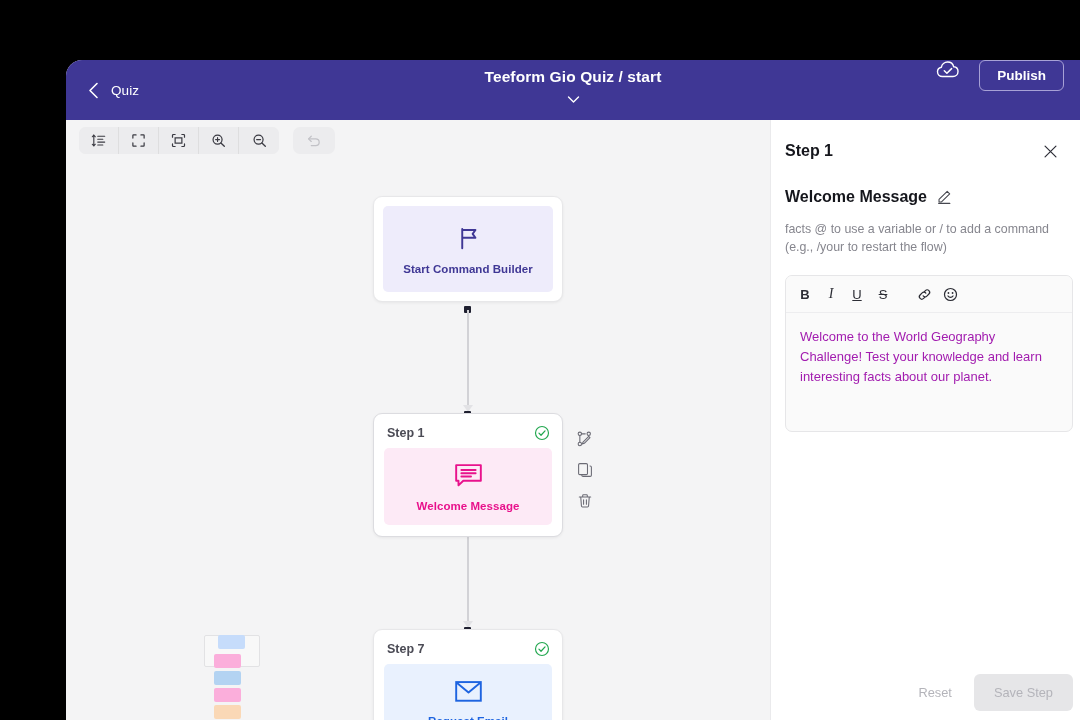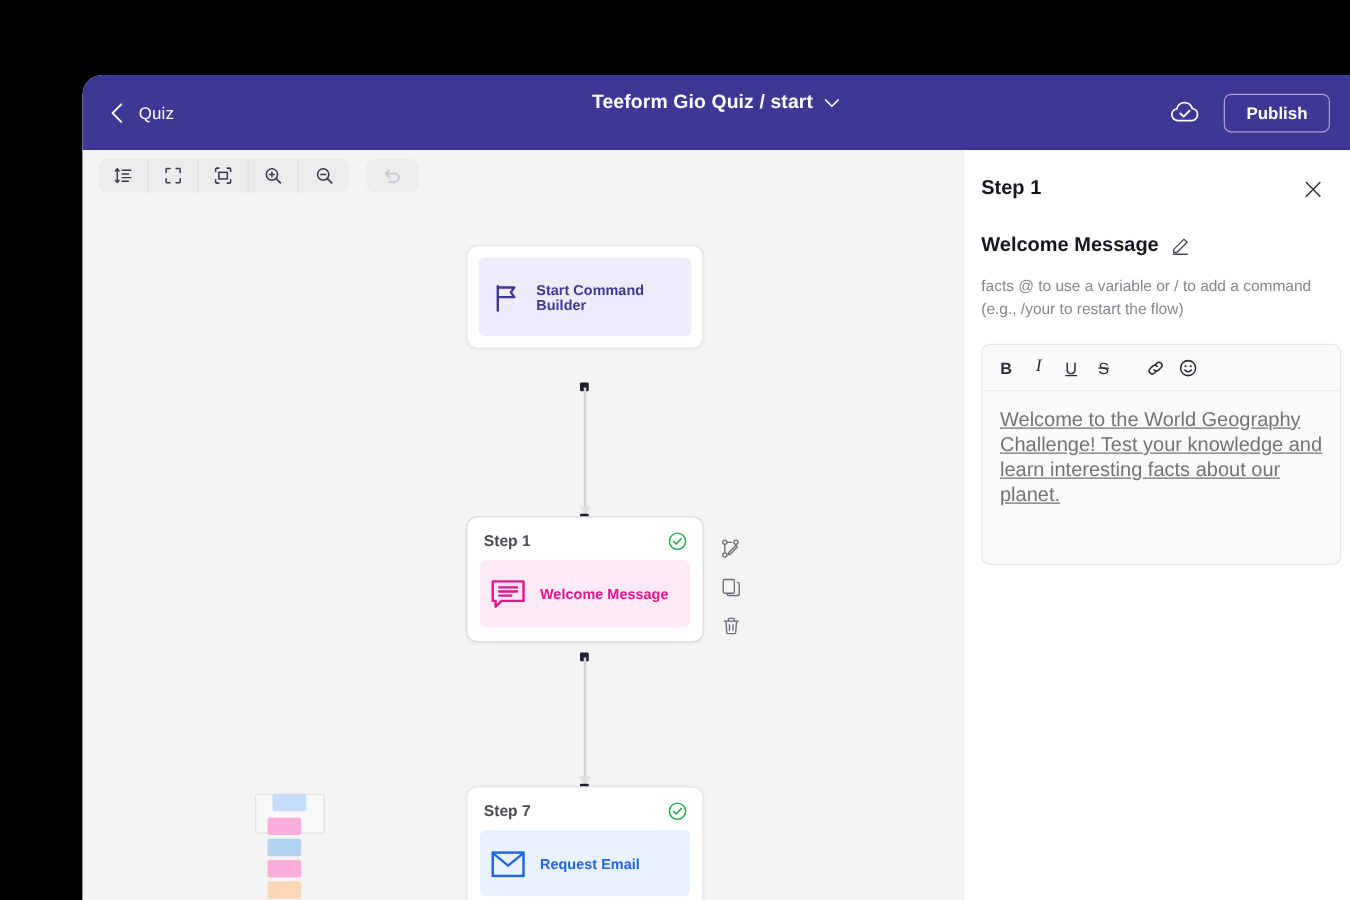--- a/index.html
+++ b/index.html
@@ -29,28 +29,28 @@
     color: #ffffff;
   }
   #back-btn {
     display: flex; align-items: center; gap: 12px;
     margin-left: 14px; padding: 6px 8px;
     cursor: pointer; color: #fff;
   }
   #back-btn .lbl { font-size: 13.5px; font-weight: 400; letter-spacing: .1px; }
   #title-wrap {
     position: absolute; left: 0; right: 0; top: 0; height: 44px;
-    display: flex; align-items: center; justify-content: center;
-    gap: 9px; pointer-events: none;
+    display: flex; align-items: center; justify-content: flex-end;
+    gap: 9px; pointer-events: none; flex-direction: column;
   }
   #title-wrap .t { font-size: 15.5px; font-weight: 700; letter-spacing: .1px; }
   #title-wrap .chev { pointer-events: auto; cursor: pointer; display:flex; }
   #topbar-right {
     position: absolute; right: 16px; top: 0; height: 60px;
-    display: flex; align-items: center; gap: 18px;
+    display: flex; align-items: flex-start; gap: 18px;
   }
   #publish-btn {
     border: 1px solid #a7a1d6;
     border-radius: 6px;
     padding: 7px 17px;
     font-size: 13.5px; font-weight: 700; color: #fff;
     background: transparent; cursor: pointer;
     font-family: "Liberation Sans", sans-serif;
   }
 
@@ -89,21 +89,21 @@
   }
   .node-head {
     display: flex; align-items: center; justify-content: space-between;
     padding: 11px 12px 7px 13px;
   }
   .node-head .ttl { font-size: 12.5px; font-weight: 700; color: #4b4b55; }
   .node-body {
     margin: 0 10px 11px 10px;
     border-radius: 5px;
     padding: 15px 8px 13px 8px;
-    display: flex; flex-direction: row; align-items: center; gap: 11px;
+    display: flex; flex-direction: column; align-items: center; gap: 11px;
   }
   .node-body .lbl { font-size: 11.5px; font-weight: 700; letter-spacing: .05px; }
 
   .body-start  { background: #eeecfb; }
   .body-start .lbl { color: #3f3795; }
   .body-pink   { background: #fdeaf6; }
   .body-pink .lbl { color: #e8128c; }
   .body-blue   { background: #e9f1fe; }
   .body-blue .lbl { color: #1e64e0; }
 
@@ -174,23 +174,22 @@
     background: #fafafa;
   }
   .fmt-btn {
     width: 22px; height: 22px; display: flex; align-items: center; justify-content: center;
     cursor: pointer; color: #2c2d35; font-size: 13px;
     font-family: "Liberation Serif", serif;
   }
   .fmt-gap { width: 11px; }
   #editor-text {
     padding: 14px 14px 44px 14px;
-    font-size: 16px; line-height: 20px; color: #737373;
+    font-size: 13px; line-height: 20px; color: #a21caf;
     min-height: 100px;
-    text-decoration: underline;
   }
 
   #panel-footer {
     position: absolute; right: 7px; bottom: 9px;
     display: flex; align-items: center; gap: 12px;
   }
   #reset-btn {
     font-size: 12.8px; color: #b4b4ba; background: none; border: none;
     cursor: pointer; padding: 8px 10px;
     font-family: "Liberation Sans", sans-serif;
@@ -468,15 +467,19 @@
               <circle cx="10.2" cy="6.4" r=".95" fill="#2c2d35"></circle>
               <path d="M5.3 9.6a3.2 3.2 0 005.4 0" stroke="#2c2d35" stroke-width="1.3" stroke-linecap="round"></path>
             </svg>
           </span>
         </div>
       </div>
 
       <div id="editor-text">Welcome to the World Geography Challenge! Test your knowledge and learn interesting facts about our planet.</div>
     </div>
 
+    <div id="panel-footer">
+      <button id="reset-btn">Reset</button>
+      <button id="save-btn">Save Step</button>
+    </div>
 
   </div>
 </div>
 
 </body></html>

